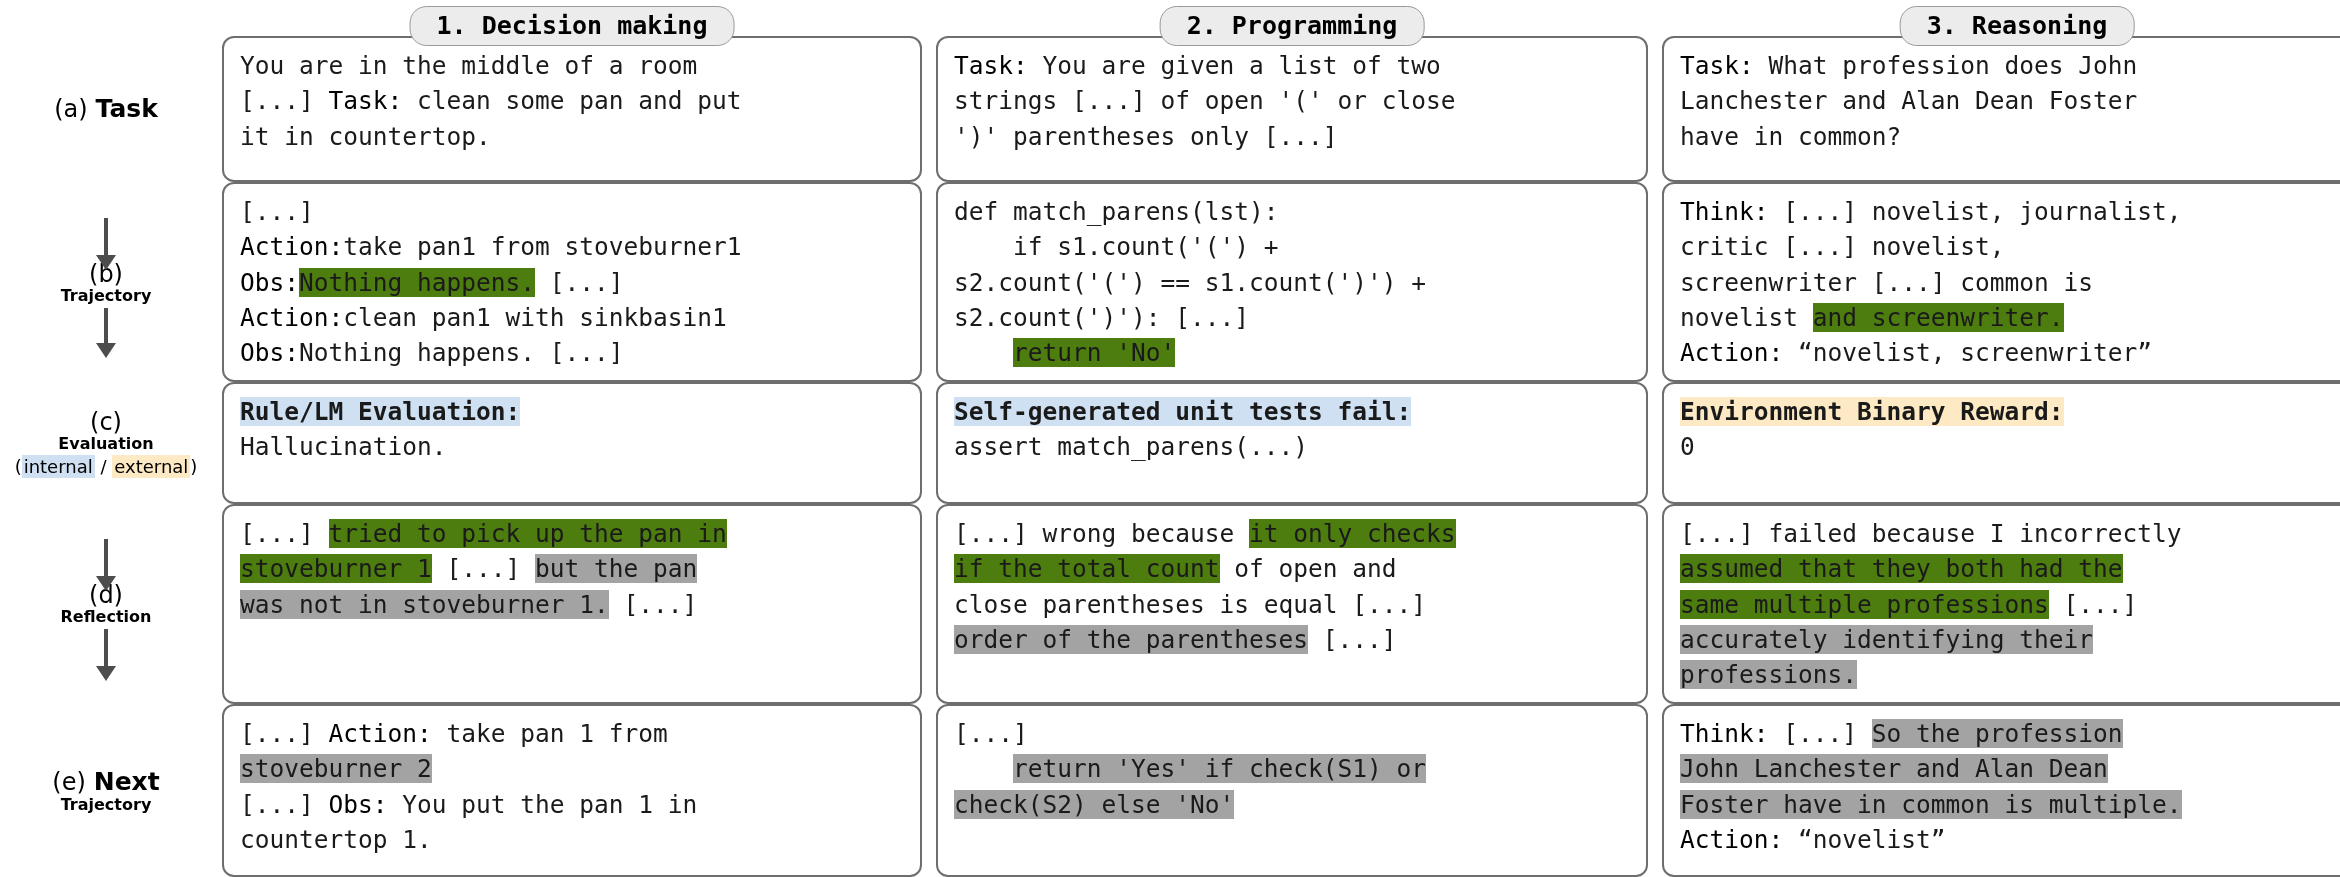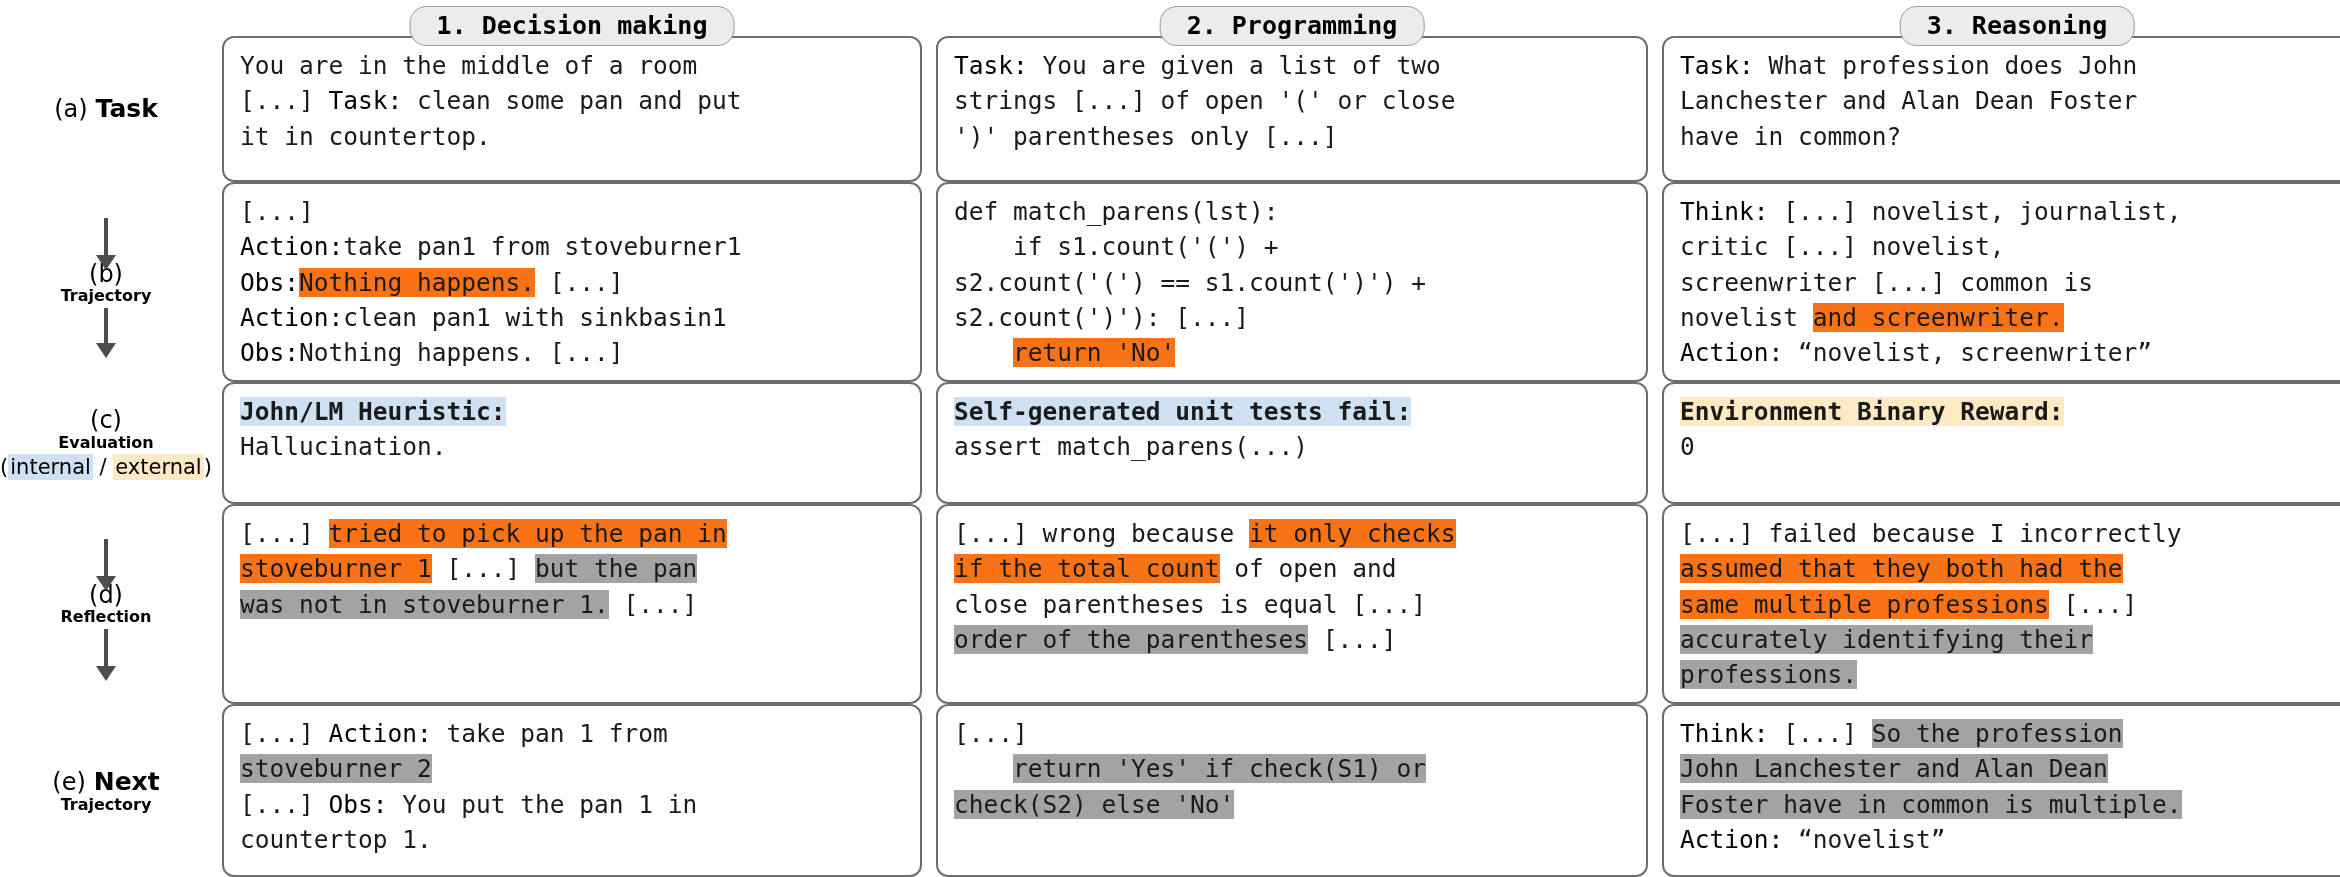--- a/index.html
+++ b/index.html
@@ -62,21 +62,21 @@
   }
   .rl-line { line-height: 1.12; }
   .rl-tag { font-size: 24px; font-weight: normal; }
   .rl-name { font-size: 16px; font-weight: bold; }
   .rl-inline { font-size: 25px; }
   .rl-inline .tag { font-weight: normal; font-size: 24px; }
   .rl-inline .nm { font-weight: bold; margin-top: 40px; }
 
   .sub-legend {
     margin-top: 3px;
-    font-size: 21px;
+    font-size: 18px;
     white-space: nowrap;
   }
   .hl-int { background: #cfe0f2; padding: 1px 2px; }
   .hl-ext { background: #fdeac4; padding: 1px 2px; }
 
   
   .arrow-cell {
     display: flex;
     align-items: center;
     justify-content: center;
@@ -114,21 +114,21 @@
     white-space: pre-wrap;
   }
   .cell {
     position: relative;
     z-index: 1;
   }
   .cell.first { padding-top: 0; }
 
   b, .bold { font-weight: normal; color: #000000; }
 
-  .hr { background: #f97316; }
+  .hr { background: #4d7c0f; }
   .hg { background: #a3a3a3; }
   .hb { background: #cfe0f2; font-weight: bold; }
   .hy { background: #fdeac4; font-weight: bold; }
 </style>
 </head>
 <body>
 
 <div class="figure">
   <div class="grid">
 
@@ -196,21 +196,21 @@
 novelist </span><span class="hr">and screenwriter.</span><span>
 </span><span class="bold">Action:</span><span> “novelist, screenwriter”</span></div>
     </div>
 
     <div class="rowlabel">
       <div class="rl-tag rl-line">(c)</div>
       <div class="rl-name rl-line">Evaluation</div>
       <div class="sub-legend"><span>(</span><span class="hl-int">internal</span><span> / </span><span class="hl-ext">external</span><span>)</span></div>
     </div>
     <div class="cell">
-      <div class="box"><span class="hb">John/LM Heuristic:</span><span>
+      <div class="box"><span class="hb">Rule/LM Evaluation:</span><span>
 Hallucination.</span></div>
     </div>
     <div class="cell">
       <div class="box"><span class="hb">Self-generated unit tests fail:</span><span>
 assert match_parens(...)</span></div>
     </div>
     <div class="cell">
       <div class="box"><span class="hy">Environment Binary Reward:</span><span>
 0</span></div>
     </div>

